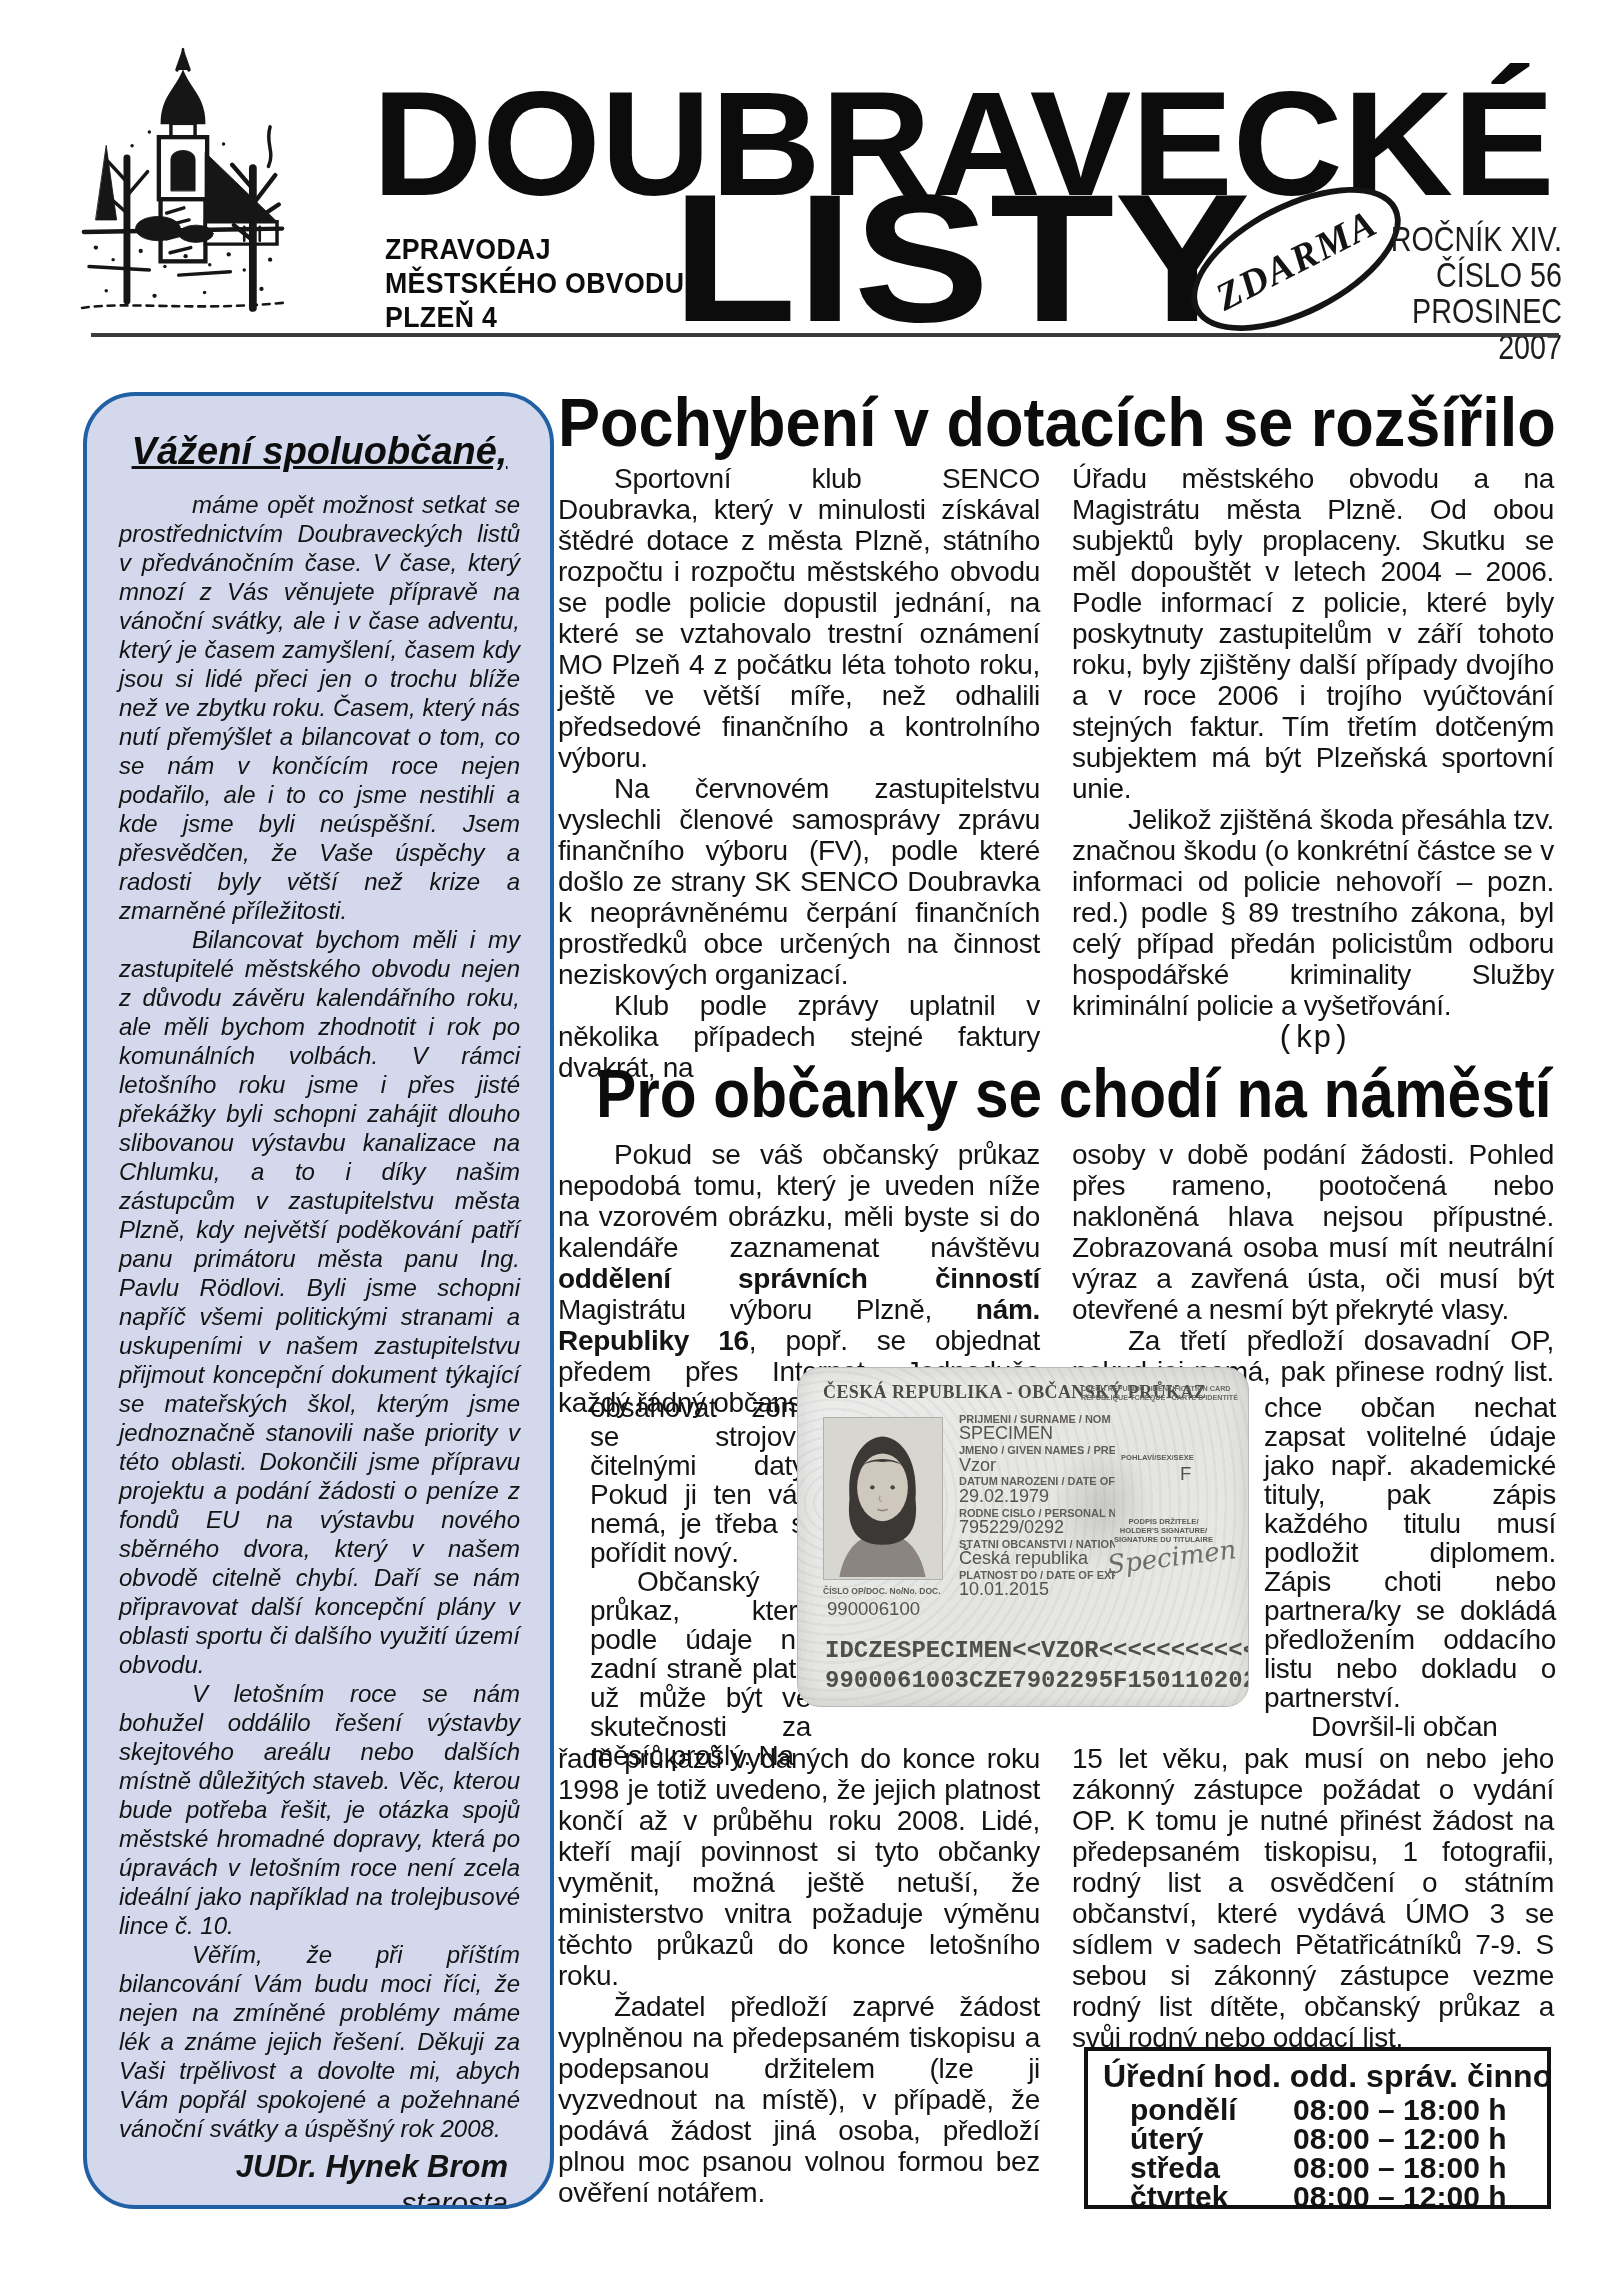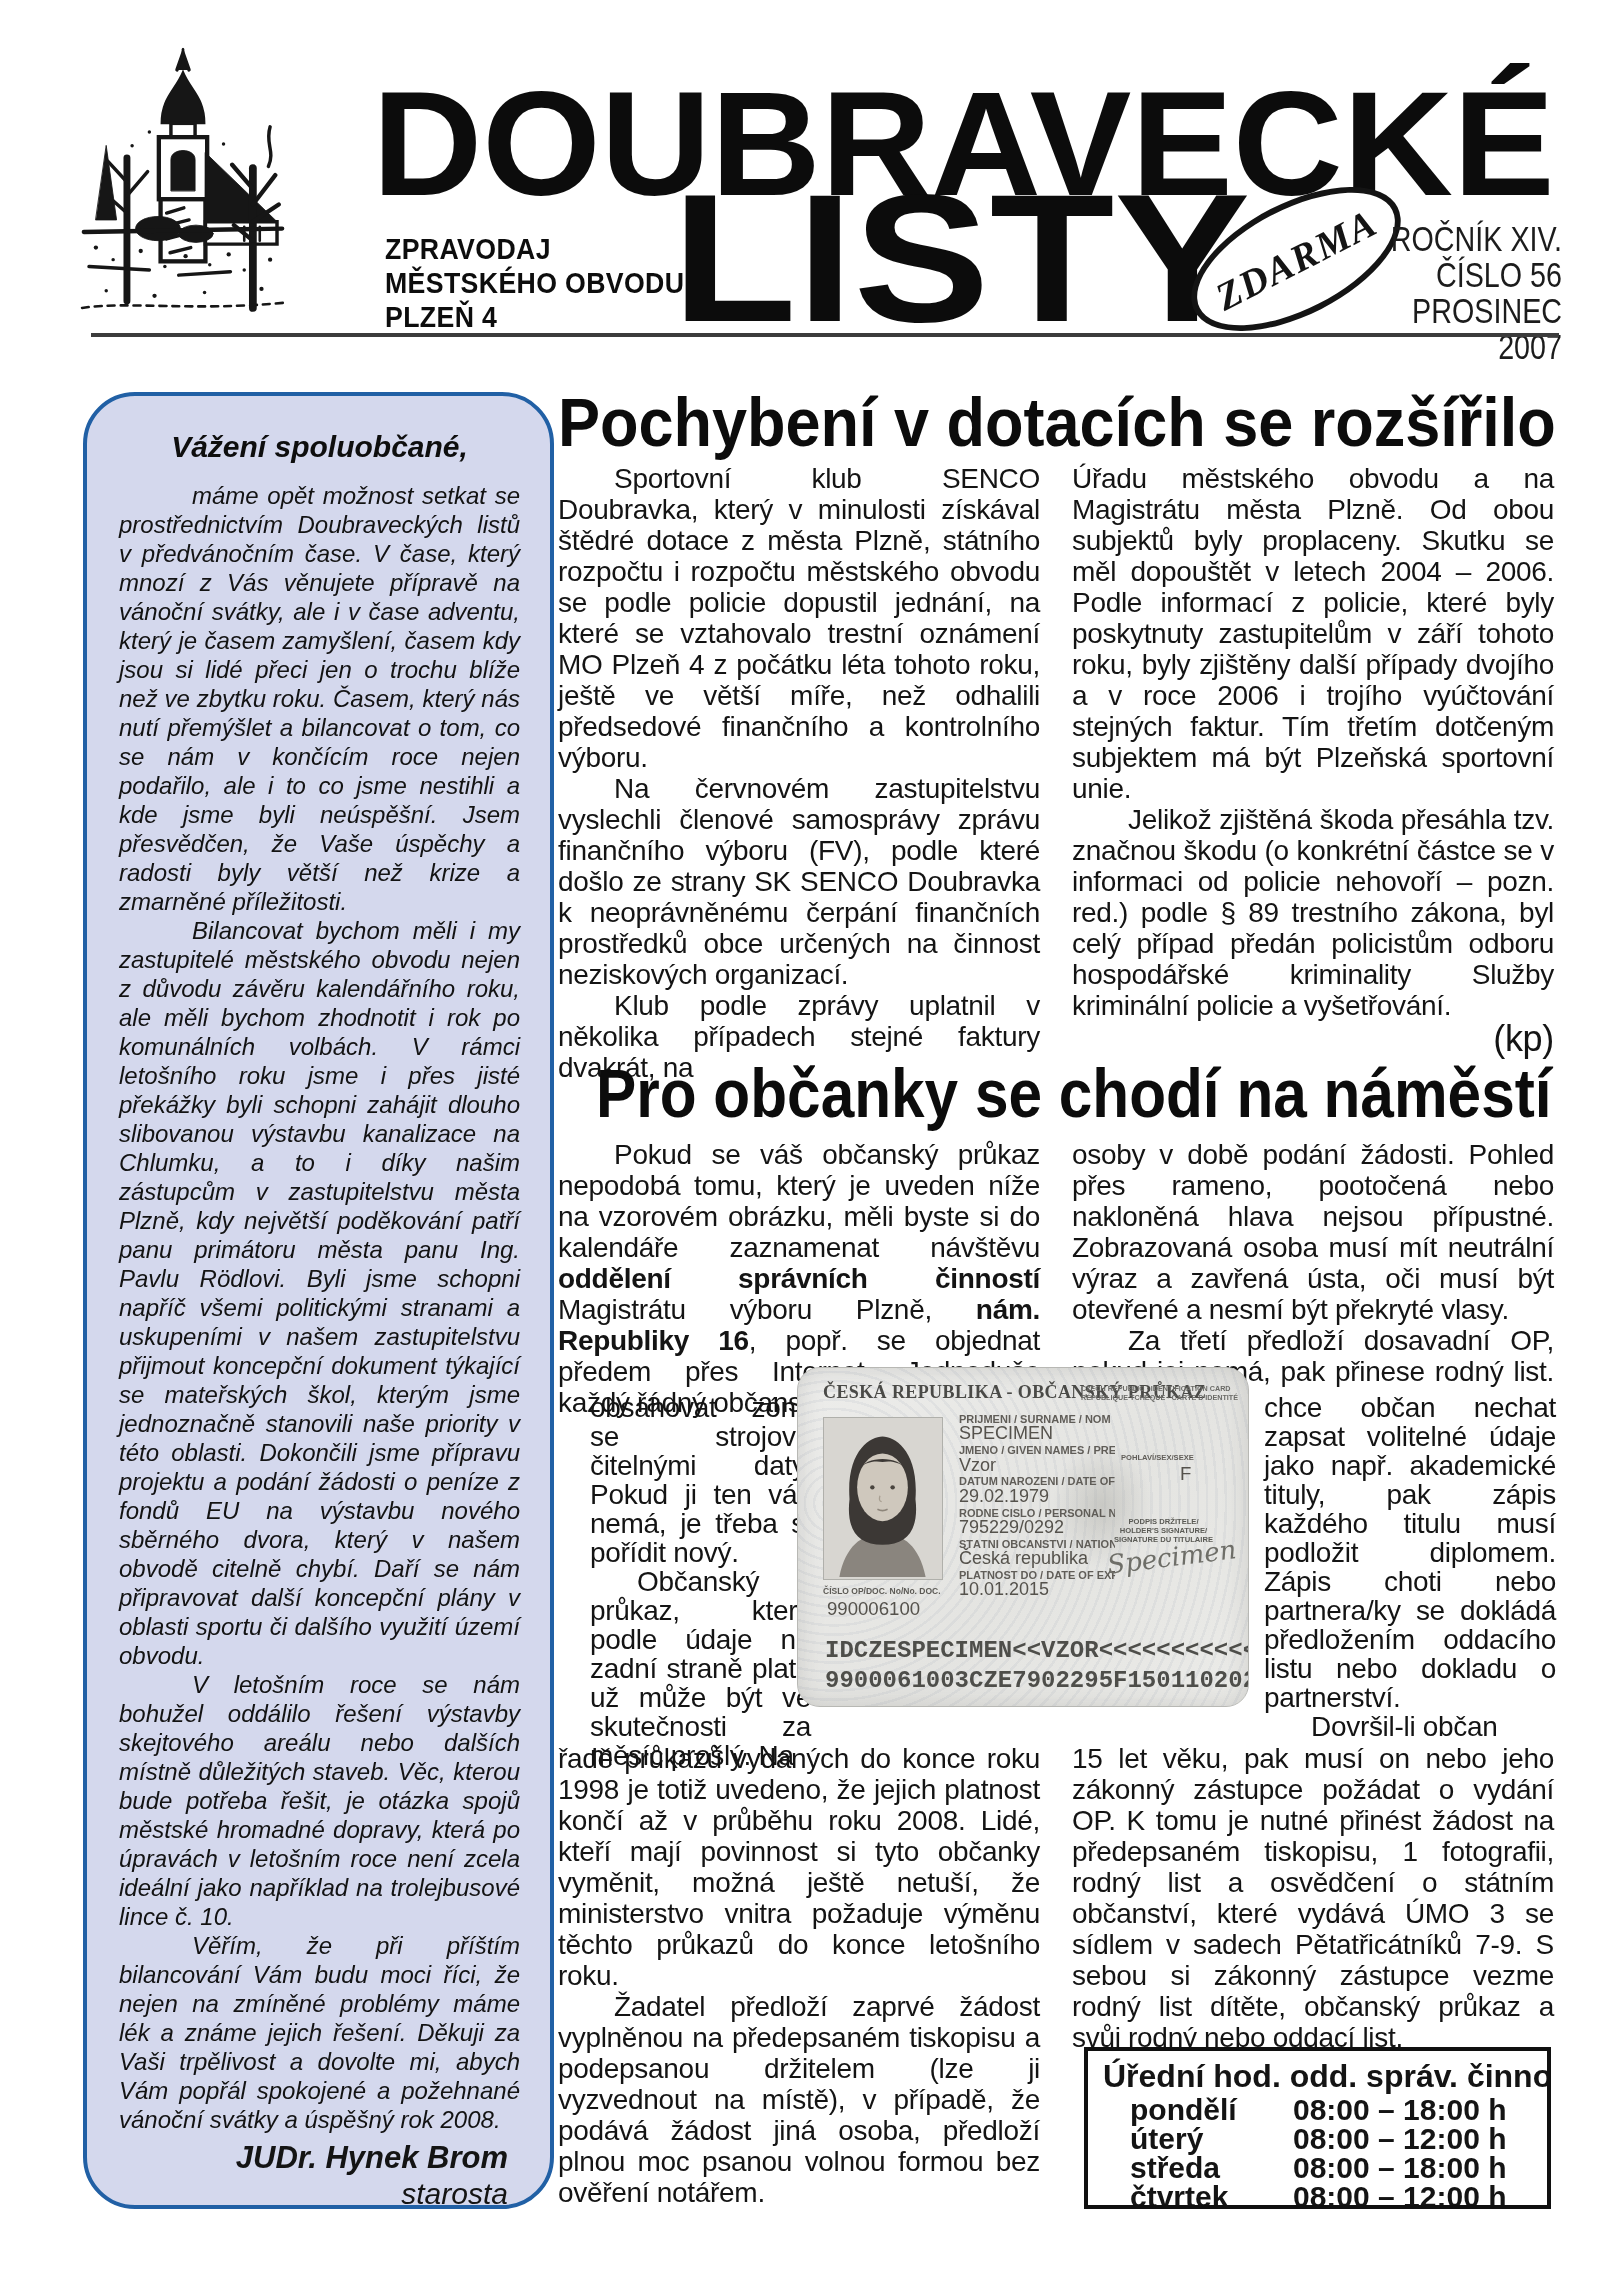--- a/index.html
+++ b/index.html
@@ -18,36 +18,36 @@
   .stamp span{font-family:"Liberation Serif",serif;font-style:italic;font-weight:700;
               font-size:39px;letter-spacing:1.7px;color:#141414;}
   .issue{left:1317px;top:221px;width:245px;text-align:right;font-size:35px;line-height:36px;
          transform:scaleX(.82);transform-origin:right top;color:#1c1c1c;}
   .header-rule{left:91px;top:333px;width:1468px;height:4.2px;background:#3c3c3c;}
 
   
   .letter{left:83px;top:392px;width:471px;height:1817px;box-sizing:border-box;
           background:#d4d8ed;border:4.2px solid #2160a5;border-radius:52px;
           padding:34px 30px 20px 32px;overflow:hidden;}
-  .letter-title{text-align:center;font-size:30px;font-weight:700;font-style:italic;
-                margin:0 0 17px 0;color:#0e0e0e;}
+  .letter-title{text-align:center;font-size:38px;font-weight:700;font-style:italic;
+                margin:0 0 17px 0;color:#0e0e0e;text-decoration:underline;}
   .letter p{margin:0;font-style:italic;font-size:24px;line-height:29px;text-align:justify;
             text-indent:73px;color:#131313;}
   .letter .sig-name{margin-top:5px;text-align:right;font-weight:700;font-style:italic;
                     font-size:31px;line-height:37px;padding-right:12px;}
   .letter .sig-role{text-align:right;font-style:italic;font-size:30px;line-height:35px;
                     padding-right:12px;}
 
   
   .headline-svg{overflow:visible;}
   .headline-svg text{font-family:"Liberation Sans",sans-serif;font-weight:700;fill:#0c0c0c;}
   .col{font-size:28px;line-height:31px;text-align:justify;letter-spacing:-0.3px;}
   .col p{margin:0;}
   .col p.ind{text-indent:56px;}
-  .byline{text-align:right;font-size:36px;margin-top:1.7px;}
+  .byline{text-align:center;font-size:31px;margin-top:1.7px;font-family:Liberation Mono, monospace;}
   .nar{font-size:28px;line-height:29px;text-align:justify;letter-spacing:-0.3px;}
   .nar p{margin:0;}
   .nar p.ind{text-indent:47px;}
 
   
   .idcard{left:797px;top:1367px;width:452px;height:340px;box-sizing:border-box;
           background:linear-gradient(135deg,#ededeb 0%,#e4e4e1 55%,#ebebe8 100%);
           border:1.7px solid #b8b8b4;border-radius:23px;overflow:hidden;
           box-shadow:inset 0 0 25px rgba(120,120,115,.25);}
   .idcard .guilloche{position:absolute;inset:0;opacity:.07;

